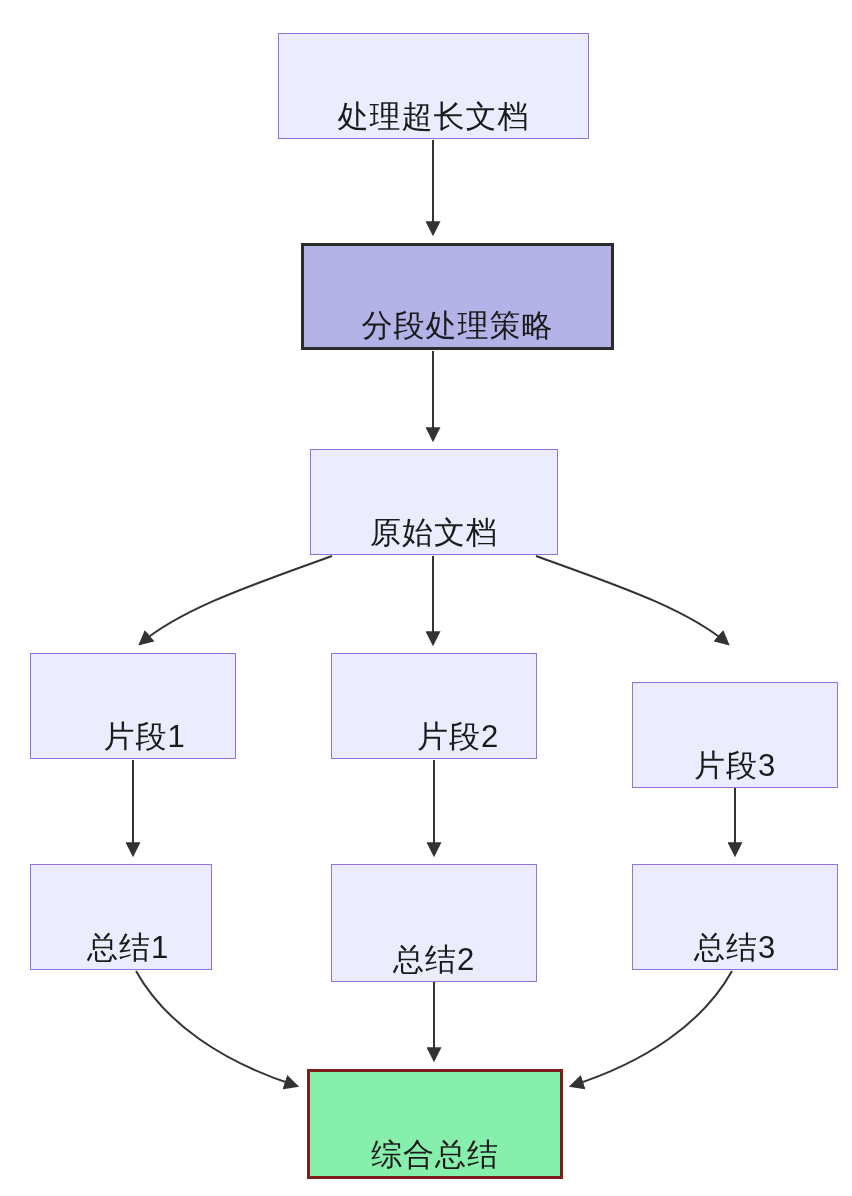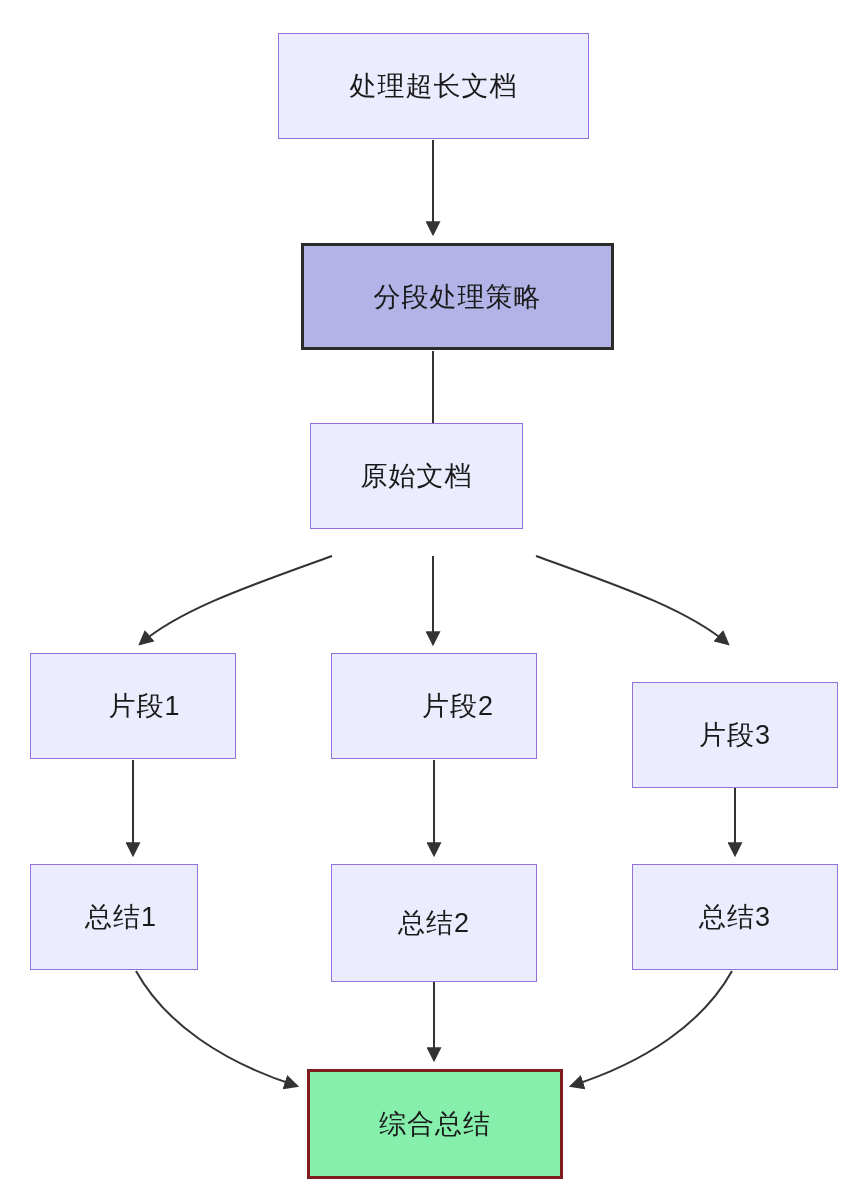--- a/index.html
+++ b/index.html
@@ -8,46 +8,46 @@
     width:852px;
     height:1196px;
     background:#ffffff;
     font-family:"Liberation Sans","DejaVu Sans",sans-serif;
     overflow:hidden;
   }
   .edges{position:absolute;left:0;top:0;width:852px;height:1196px;}
   .node{
     position:absolute;
     display:flex;
-    align-items:center;
+    align-items:flex-end;
     justify-content:center;
     box-sizing:border-box;
     background:#ECECFF;
     border:1px solid #9370DB;
     color:#1a1a1a;
-    font-size:27px;
+    font-size:31px;
     letter-spacing:1px;
     text-align:center;
   }
   .node.highlight{
     background:#b3b3e8;
     border:3px solid #2b2b2b;
   }
   .node.success{
     background:#86efac;
     border:3px solid #7f1d1d;
   }
   
   #n-a{left:278px;top:33px;width:311px;height:106px;}
   #n-b{left:277px;top:243px;width:313px;height:107px;margin-left:24px;}
-  #n-c{left:310px;top:423px;width:213px;height:106px;}
+  #n-c{left:310px;top:449px;width:248px;height:106px;}
   #n-d{left:30px; top:653px;width:206px;height:106px;padding-left:23px;}
   #n-e{left:331px;top:653px;width:206px;height:106px;padding-left:48px;}
   #n-f{left:632px;top:682px;width:206px;height:106px;}
-  #n-g{left:30px; top:864px;width:168px;height:106px;padding-left:14px;}
+  #n-g{left:30px; top:864px;width:182px;height:106px;padding-left:14px;}
   #n-h{left:331px;top:864px;width:206px;height:118px;}
   #n-i{left:632px;top:864px;width:206px;height:106px;}
   #n-j{left:307px;top:1069px;width:256px;height:110px;}
 </style>
 </head>
 <body>
 
 <div class="canvas">
 
   <svg class="edges" viewBox="0 0 852 1196" xmlns="http://www.w3.org/2000/svg">

